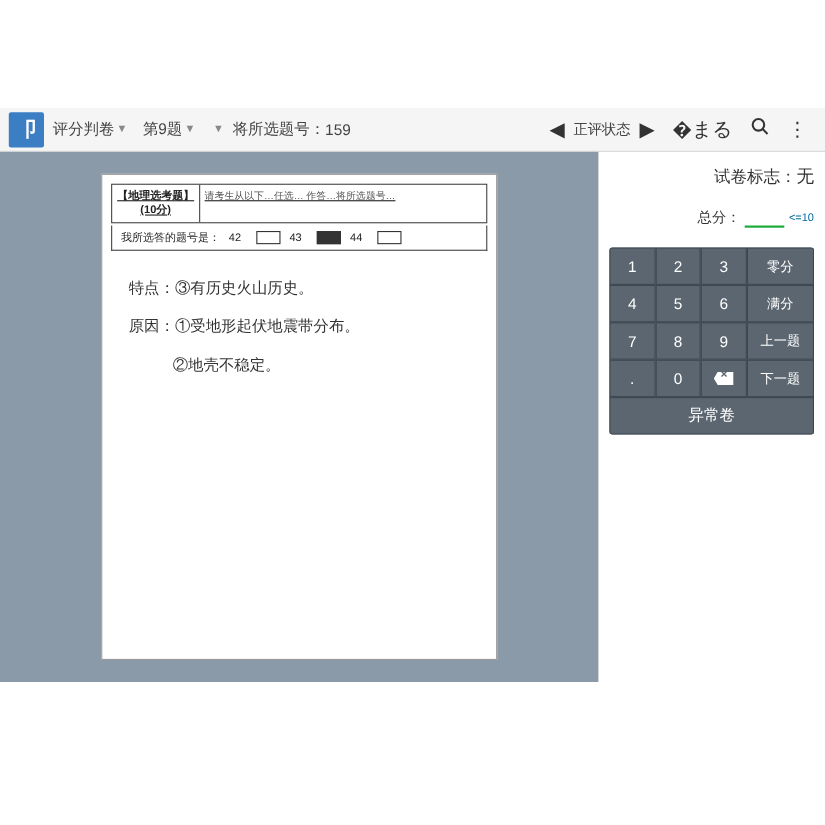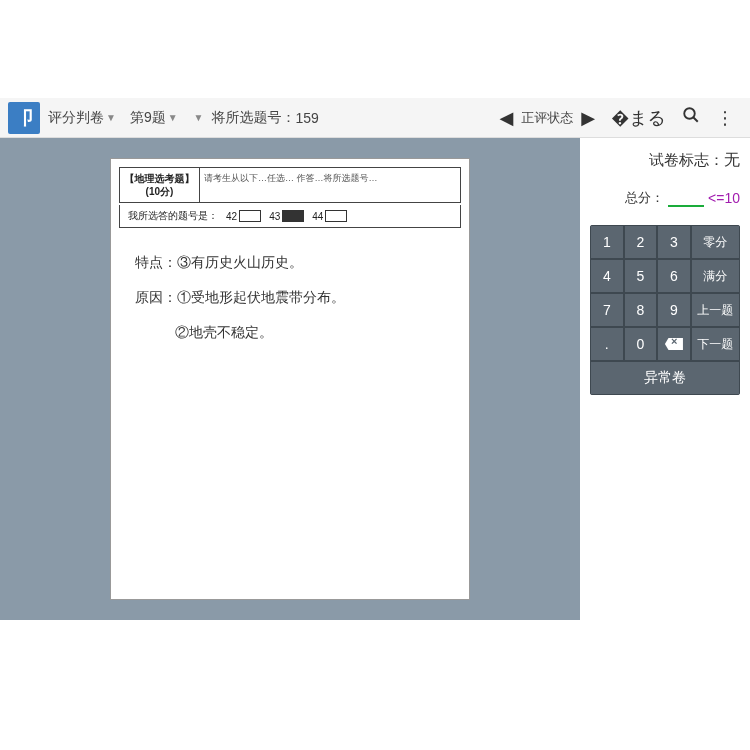--- a/index.html
+++ b/index.html
@@ -63,20 +63,21 @@
   background: #fff;
   border: 1px solid #999;
   padding: 8px;
   font-size: 11px;
   color: #222;
 }
 .paper-header-row {
   display: flex;
   border: 1px solid #444;
   margin-bottom: 2px;
+  text-decoration: underline;
 }
 .paper-header-left {
   width: 80px;
   border-right: 1px solid #444;
   padding: 4px;
   text-align: center;
   font-weight: bold;
   font-size: 10px;
   line-height: 1.3;
 }
@@ -88,40 +89,40 @@
 }
 .paper-subrow {
   border: 1px solid #444;
   border-top: none;
   padding: 4px 8px;
   font-size: 10px;
   display: flex;
   align-items: center;
   gap: 8px;
 }
-.answer-num { display: inline-flex; align-items: center; gap: 2px; }
+.answer-num { display: inline-flex; align-items: center; gap: 14px; }
 .answer-box {
   display: inline-block;
   width: 22px;
   height: 12px;
   border: 1px solid #333;
 }
 .answer-box.filled { background: #333; }
 .handwriting {
   margin-top: 20px;
   padding: 0 16px;
   font-family: "KaiTi", "STKaiti", cursive;
   font-size: 14px;
   line-height: 2.2;
   color: #333;
 }
 .hw-line { margin-bottom: 4px; }
 .hw-indent { padding-left: 40px; }
 .right-panel {
-  width: 170px;
+  width: 206px;
   background: #fff;
   padding: 12px 10px;
   position: relative;
 }
 .mark-row {
   font-size: 15px;
   color: #333;
   margin-bottom: 18px;
   text-align: right;
 }
@@ -136,21 +137,21 @@
 }
 .score-input {
   width: 36px;
   border: none;
   border-bottom: 2px solid #1aac3a;
   outline: none;
   text-align: center;
   font-size: 14px;
   margin: 0 4px;
 }
-.score-limit { color: #a21caf; font-size: 14px; }
+.score-limit { color: #0369a1; font-size: 10px; }
 .keypad {
   background: #4e5a63;
   border-radius: 3px;
   overflow: hidden;
 }
 .kp-row { display: flex; }
 .kp-btn {
   flex: 1;
   height: 34px;
   background: #5b6670;

